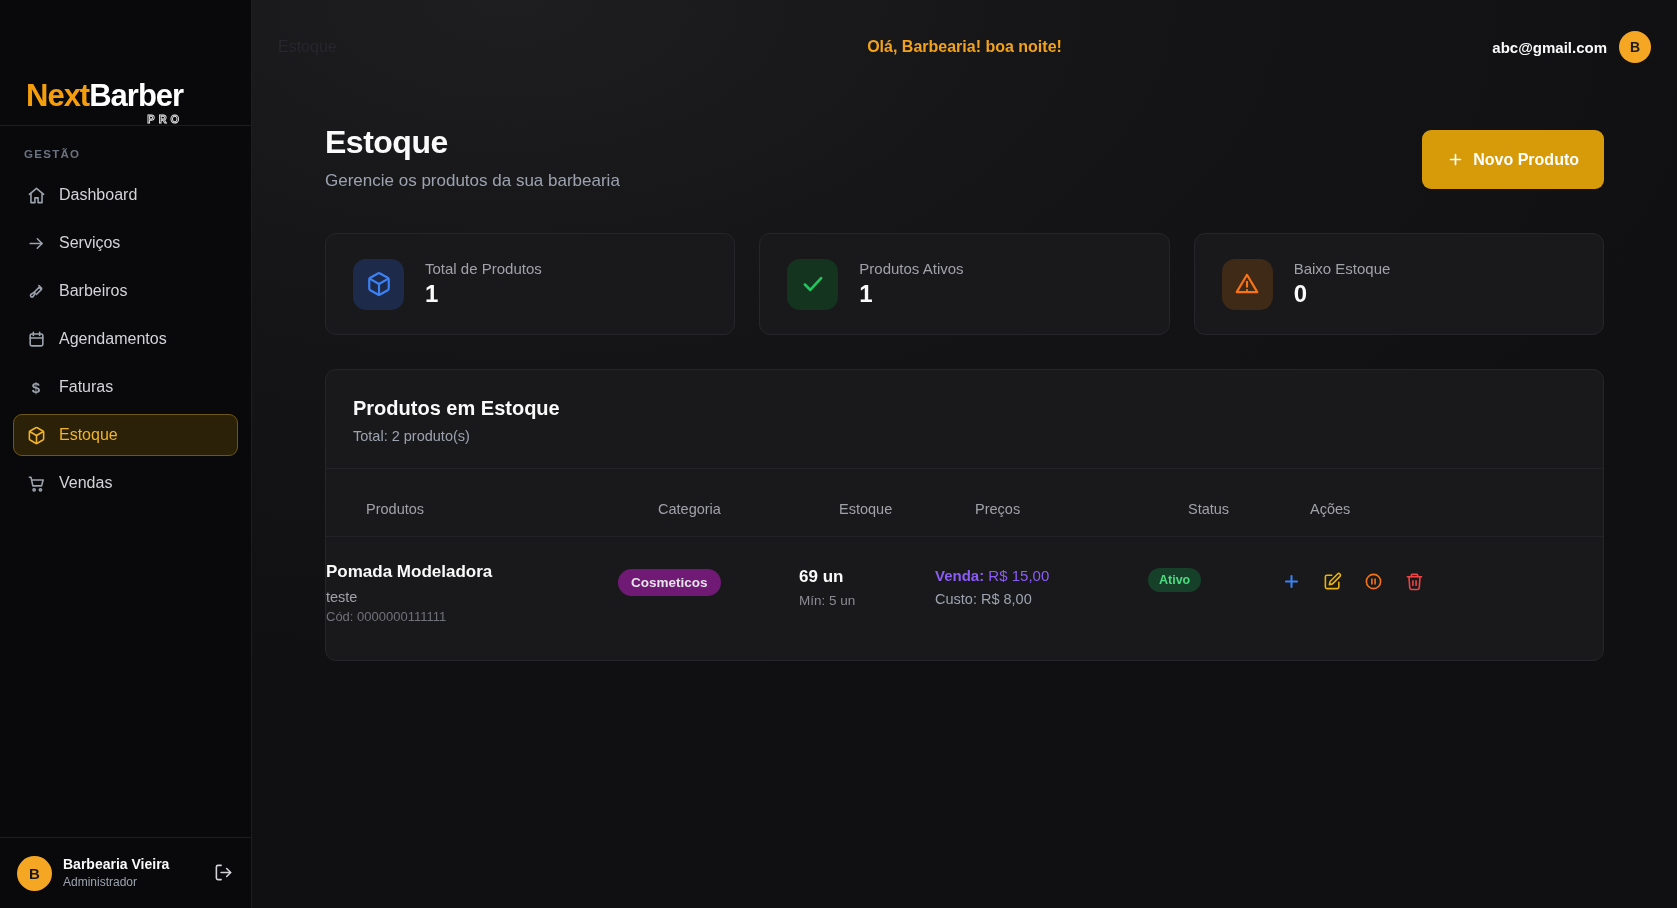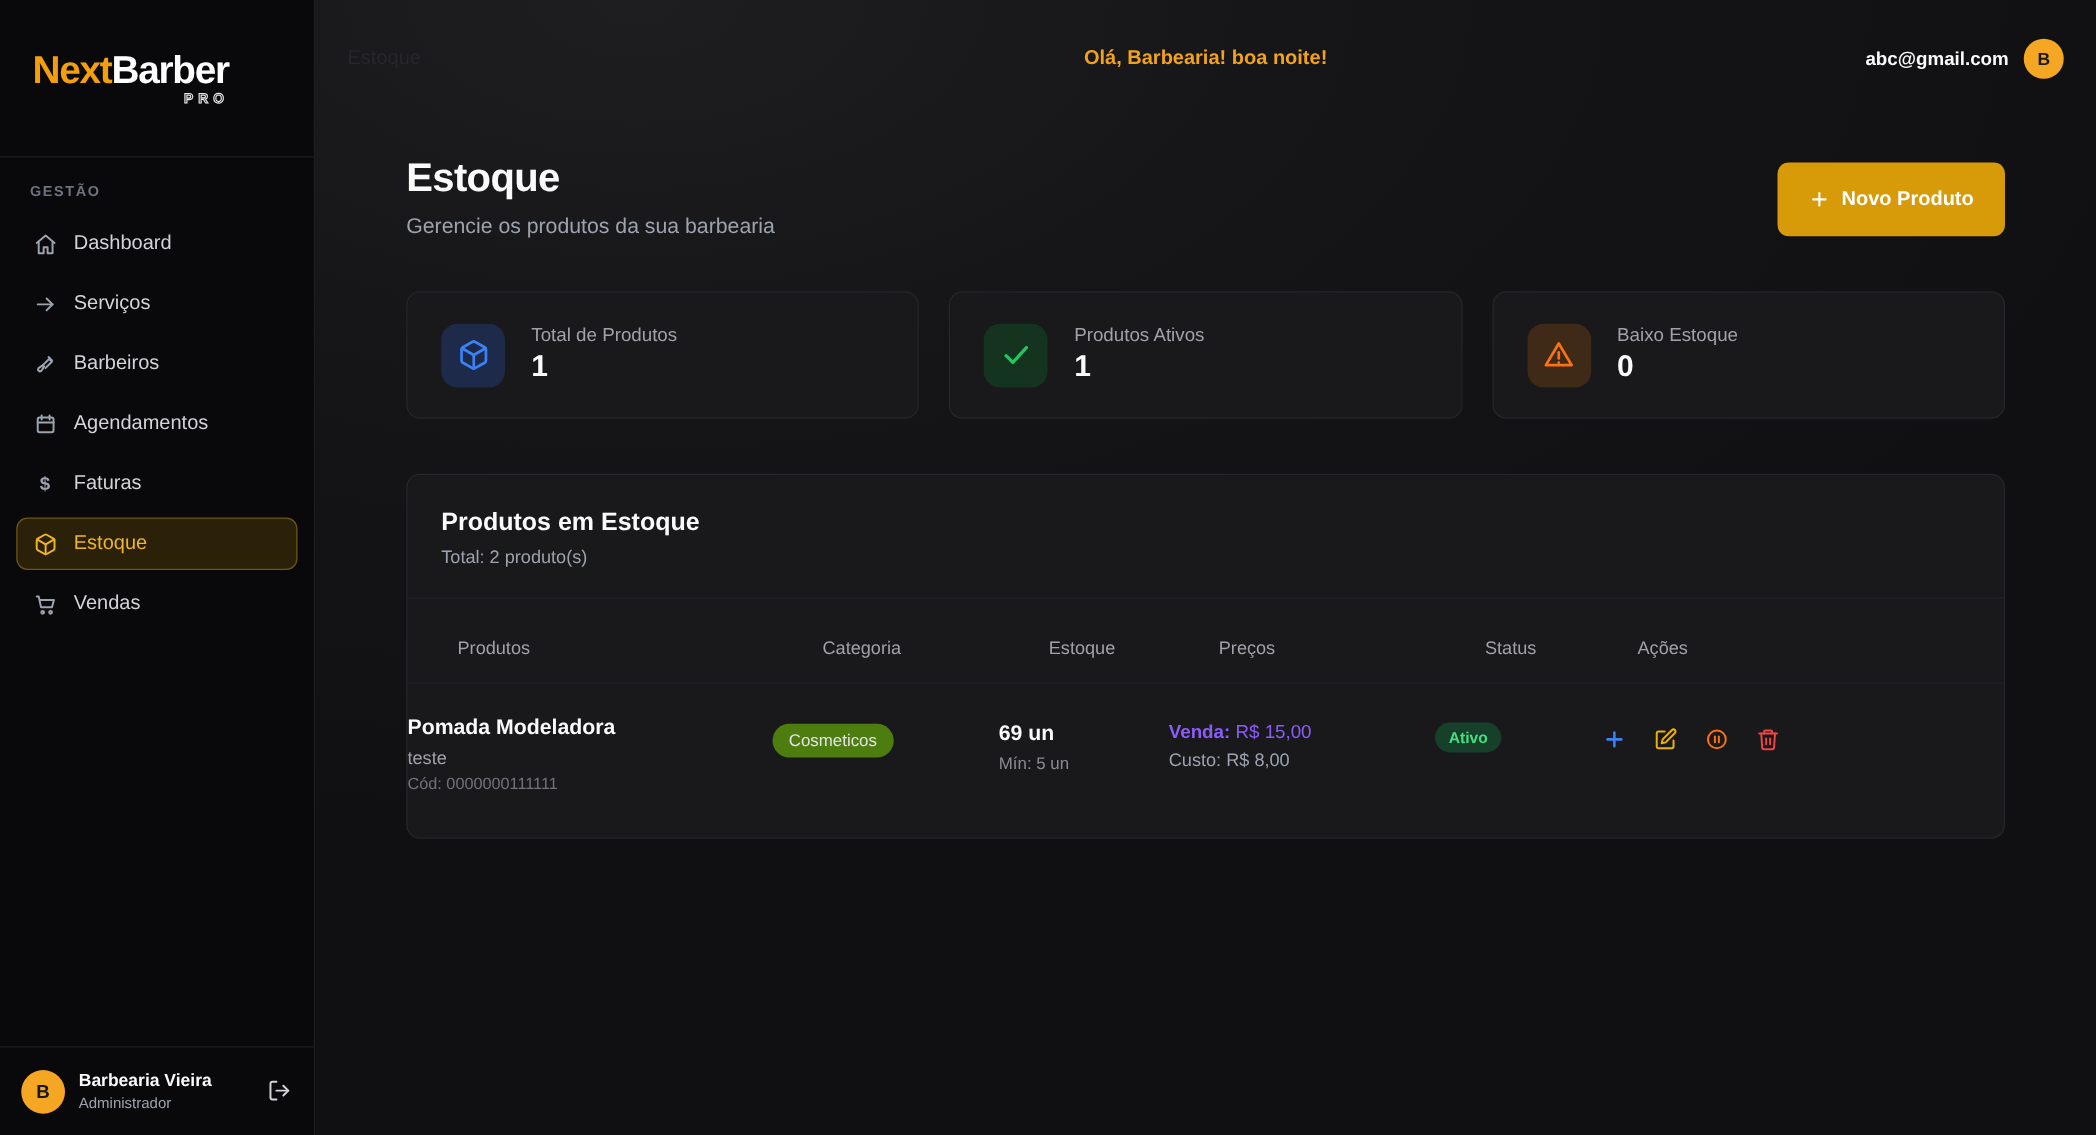--- a/index.html
+++ b/index.html
@@ -6,21 +6,21 @@
   html,body { width:1677px; height:908px; overflow:hidden; }
   body {
     font-family:"Liberation Sans","DejaVu Sans",sans-serif;
     background:#0c0c0e; color:#fafafa; display:flex;
   }
   
   .sidebar {
     width:252px; min-width:252px; height:908px; background:#09090b;
     border-right:1px solid #1d1d20; display:flex; flex-direction:column;
   }
-  .logo-wrap { height:126px; border-bottom:1px solid #1d1d20; display:flex; align-items:center; padding:0 26px; }
+  .logo-wrap { height:126px; border-bottom:1px solid #1d1d20; display:flex; align-items:flex-end; padding:0 26px; }
   .logo { display:inline-block; line-height:1; }
   .logo-line1 { font-size:31px; font-weight:800; letter-spacing:-1px; }
   .logo-next { color:#f59e0b; }
   .logo-barber { color:#ffffff; }
   .logo-pro {
     display:block; text-align:right; font-size:11px; font-weight:700; letter-spacing:4px;
     color:transparent; -webkit-text-stroke:0.9px #e5e5e5; margin-top:3px;
   }
   .nav { flex:1; padding:16px 13px 0 13px; }
   .nav-section {
@@ -85,35 +85,35 @@
   }
   .stat-ic { width:51px; height:51px; border-radius:13px; display:flex; align-items:center; justify-content:center; flex:none; }
   .stat-ic svg { width:26px; height:26px; }
   .stat-ic.blue { background:#1e2a4a; color:#3b82f6; }
   .stat-ic.green { background:#15341f; color:#22c55e; }
   .stat-ic.orange { background:#3f2917; color:#f97316; }
   .stat-label { font-size:15px; color:#a1a1aa; }
   .stat-value { font-size:24px; font-weight:800; color:#fafafa; margin-top:3px; }
   
   .table-card {
-    margin-top:44px; background:#19191c; border:1px solid #26262a; border-radius:11px; overflow:hidden;
+    margin-top:34px; background:#19191c; border:1px solid #26262a; border-radius:11px; overflow:hidden;
   }
   .card-head { padding:27px 27px 24px 27px; border-bottom:1px solid #232327; }
   .card-title { font-size:20px; font-weight:700; }
   .card-total { font-size:14.5px; color:#9ca3af; margin-top:8px; }
   .tgrid { display:grid; grid-template-columns:292px 181px 136px 213px 122px 1fr; padding:0 26px 0 40px; align-items:start; }
   .tgrid.thead { border-bottom:1px solid #232327; }
   .th { font-size:14.5px; font-weight:500; color:#a1a1aa; padding:32px 0 19px 0; }
   .trow { padding:25px 0 36px 0; }
   .p-name { font-size:17px; font-weight:700; color:#fafafa; }
   .p-desc { font-size:14.5px; color:#a1a1aa; margin-top:7px; }
   .p-code { font-size:13px; color:#71717a; margin-top:4px; }
   .pill-cat {
-    display:inline-block; background:#4d7c0f; color:#e4e4e7; font-size:13.5px;
-    border-radius:999px; padding:6px 13px; margin-top:7px;
+    display:inline-block; background:#701a75; color:#e4e4e7; font-size:13.5px;
+    border-radius:999px; padding:6px 13px; margin-top:7px;font-weight:bold;
   }
   .stock-qty { font-size:17px; font-weight:700; margin-top:5px; }
   .stock-min { font-size:13.5px; color:#8b8b92; margin-top:6px; }
   .price-line1 { font-size:15px; color:#8b5cf6; margin-top:5px; }
   .price-line1 b { font-weight:700; }
   .price-line2 { font-size:14.5px; color:#9ca3af; margin-top:7px; }
   .pill-status {
     display:inline-block; background:#17402a; color:#4ade80; font-size:12.5px; font-weight:700;
     border-radius:999px; padding:5px 11px; margin-top:6px;
   }

